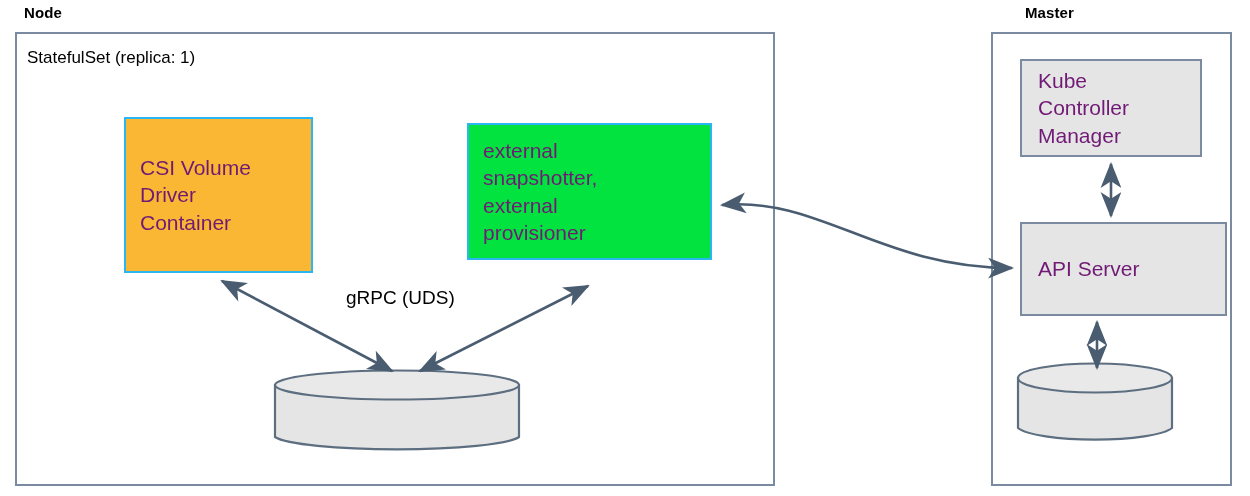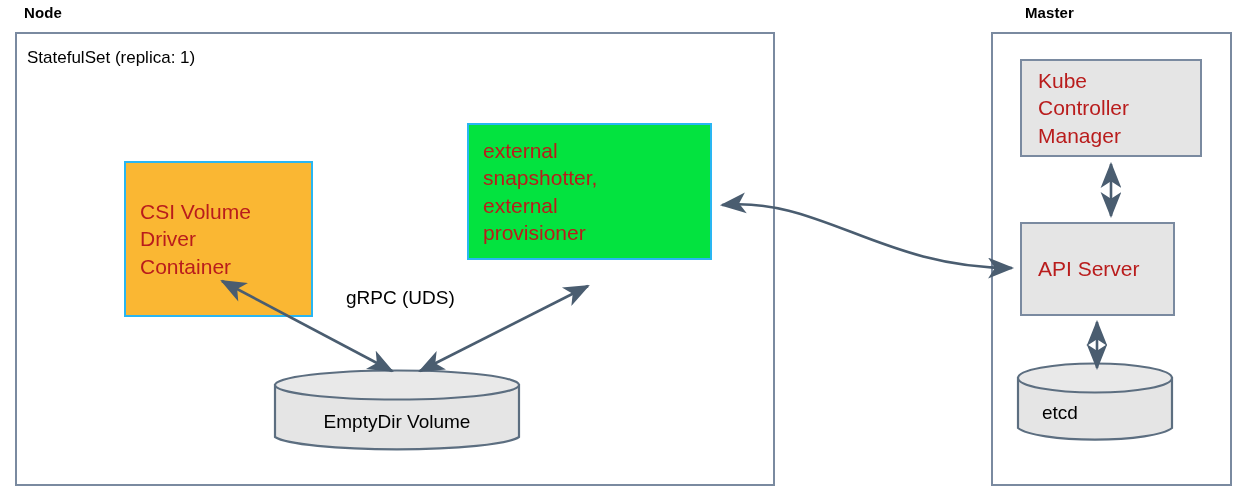--- a/index.html
+++ b/index.html
@@ -49,29 +49,28 @@
     box-sizing: border-box;
     display: flex;
     align-items: center;
     justify-content: flex-start;
   }
   .node-box .node-text {
     width: 100%;
     padding-left: 14px;
     font-size: 21px;
     line-height: 1.30;
-    color: #b91c1c;
+    color: #701a75;
     white-space: pre-line;
     text-align: left;
   }
 
   .box-csi {
     background: #fab733;
     border: 2px solid #29b6f2;
-    margin-top: 44px;
   }
   .box-external {
     background: #03e33f;
     border: 2px solid #29b6f2;
   }
   .box-grey {
     background: #e5e5e5;
     border: 2px solid #7a8aa0;
   }
   .box-grey .node-text {
@@ -133,45 +132,43 @@
 snapshotter,
 external
 provisioner</div>
   </div>
 
   <div class="cylinder" style="left:273px; top:369px; width:248px; height:84px;">
     <svg width="248" height="84" viewBox="0 0 248 84" aria-hidden="true">
       <path d="M2,16 L2,68 A124,15 0 0 0 246,68 L246,16 Z" fill="#e5e5e5" stroke="#5c6e80" stroke-width="2.2"></path>
       <ellipse cx="124" cy="16" rx="122" ry="14.5" fill="#e9e9e9" stroke="#5c6e80" stroke-width="2.2"></ellipse>
     </svg>
-    <div class="cyl-label" style="top:42px;">EmptyDir Volume</div>
   </div>
 
   <div class="edge-label" style="left:322px; top:287px;margin-left:24px;">gRPC (UDS)</div>
 
   <div class="group-label" style="left:993px; top:4px;margin-left:32px;">Master</div>
 
   <div class="group-box" style="left:991px; top:32px; width:241px; height:454px;"></div>
 
   <div class="node-box box-grey" style="left:1020px; top:59px; width:182px; height:98px;">
     <div class="node-text">Kube
 Controller
 Manager</div>
   </div>
 
-  <div class="node-box box-grey" style="left:1020px; top:222px; width:155px; height:94px;">
+  <div class="node-box box-grey" style="left:1020px; top:222px; width:207px; height:94px;">
     <div class="node-text">API Server</div>
   </div>
 
   <div class="cylinder" style="left:1016px; top:362px; width:158px; height:84px;">
     <svg width="158" height="84" viewBox="0 0 158 84" aria-hidden="true">
       <path d="M2,16 L2,66 A79,15 0 0 0 156,66 L156,16 Z" fill="#e5e5e5" stroke="#5c6e80" stroke-width="2.2"></path>
       <ellipse cx="79" cy="16" rx="77" ry="14.5" fill="#e9e9e9" stroke="#5c6e80" stroke-width="2.2"></ellipse>
     </svg>
-    <div class="cyl-label" style="top:40px; text-align:left; padding-left:26px; box-sizing:border-box;">etcd</div>
   </div>
 
   <svg id="wires" viewBox="0 0 1250 496">
     <defs>
       <marker id="ah" markerWidth="12" markerHeight="12" refX="9.2" refY="4" orient="auto" markerUnits="strokeWidth">
         <path d="M0,0 L10,4 L0,8 L2.6,4 Z" fill="#4a5d70"></path>
       </marker>
       <marker id="ah-start" markerWidth="12" markerHeight="12" refX="0.8" refY="4" orient="auto" markerUnits="strokeWidth">
         <path d="M10,0 L0,4 L10,8 L7.4,4 Z" fill="#4a5d70"></path>
       </marker>

